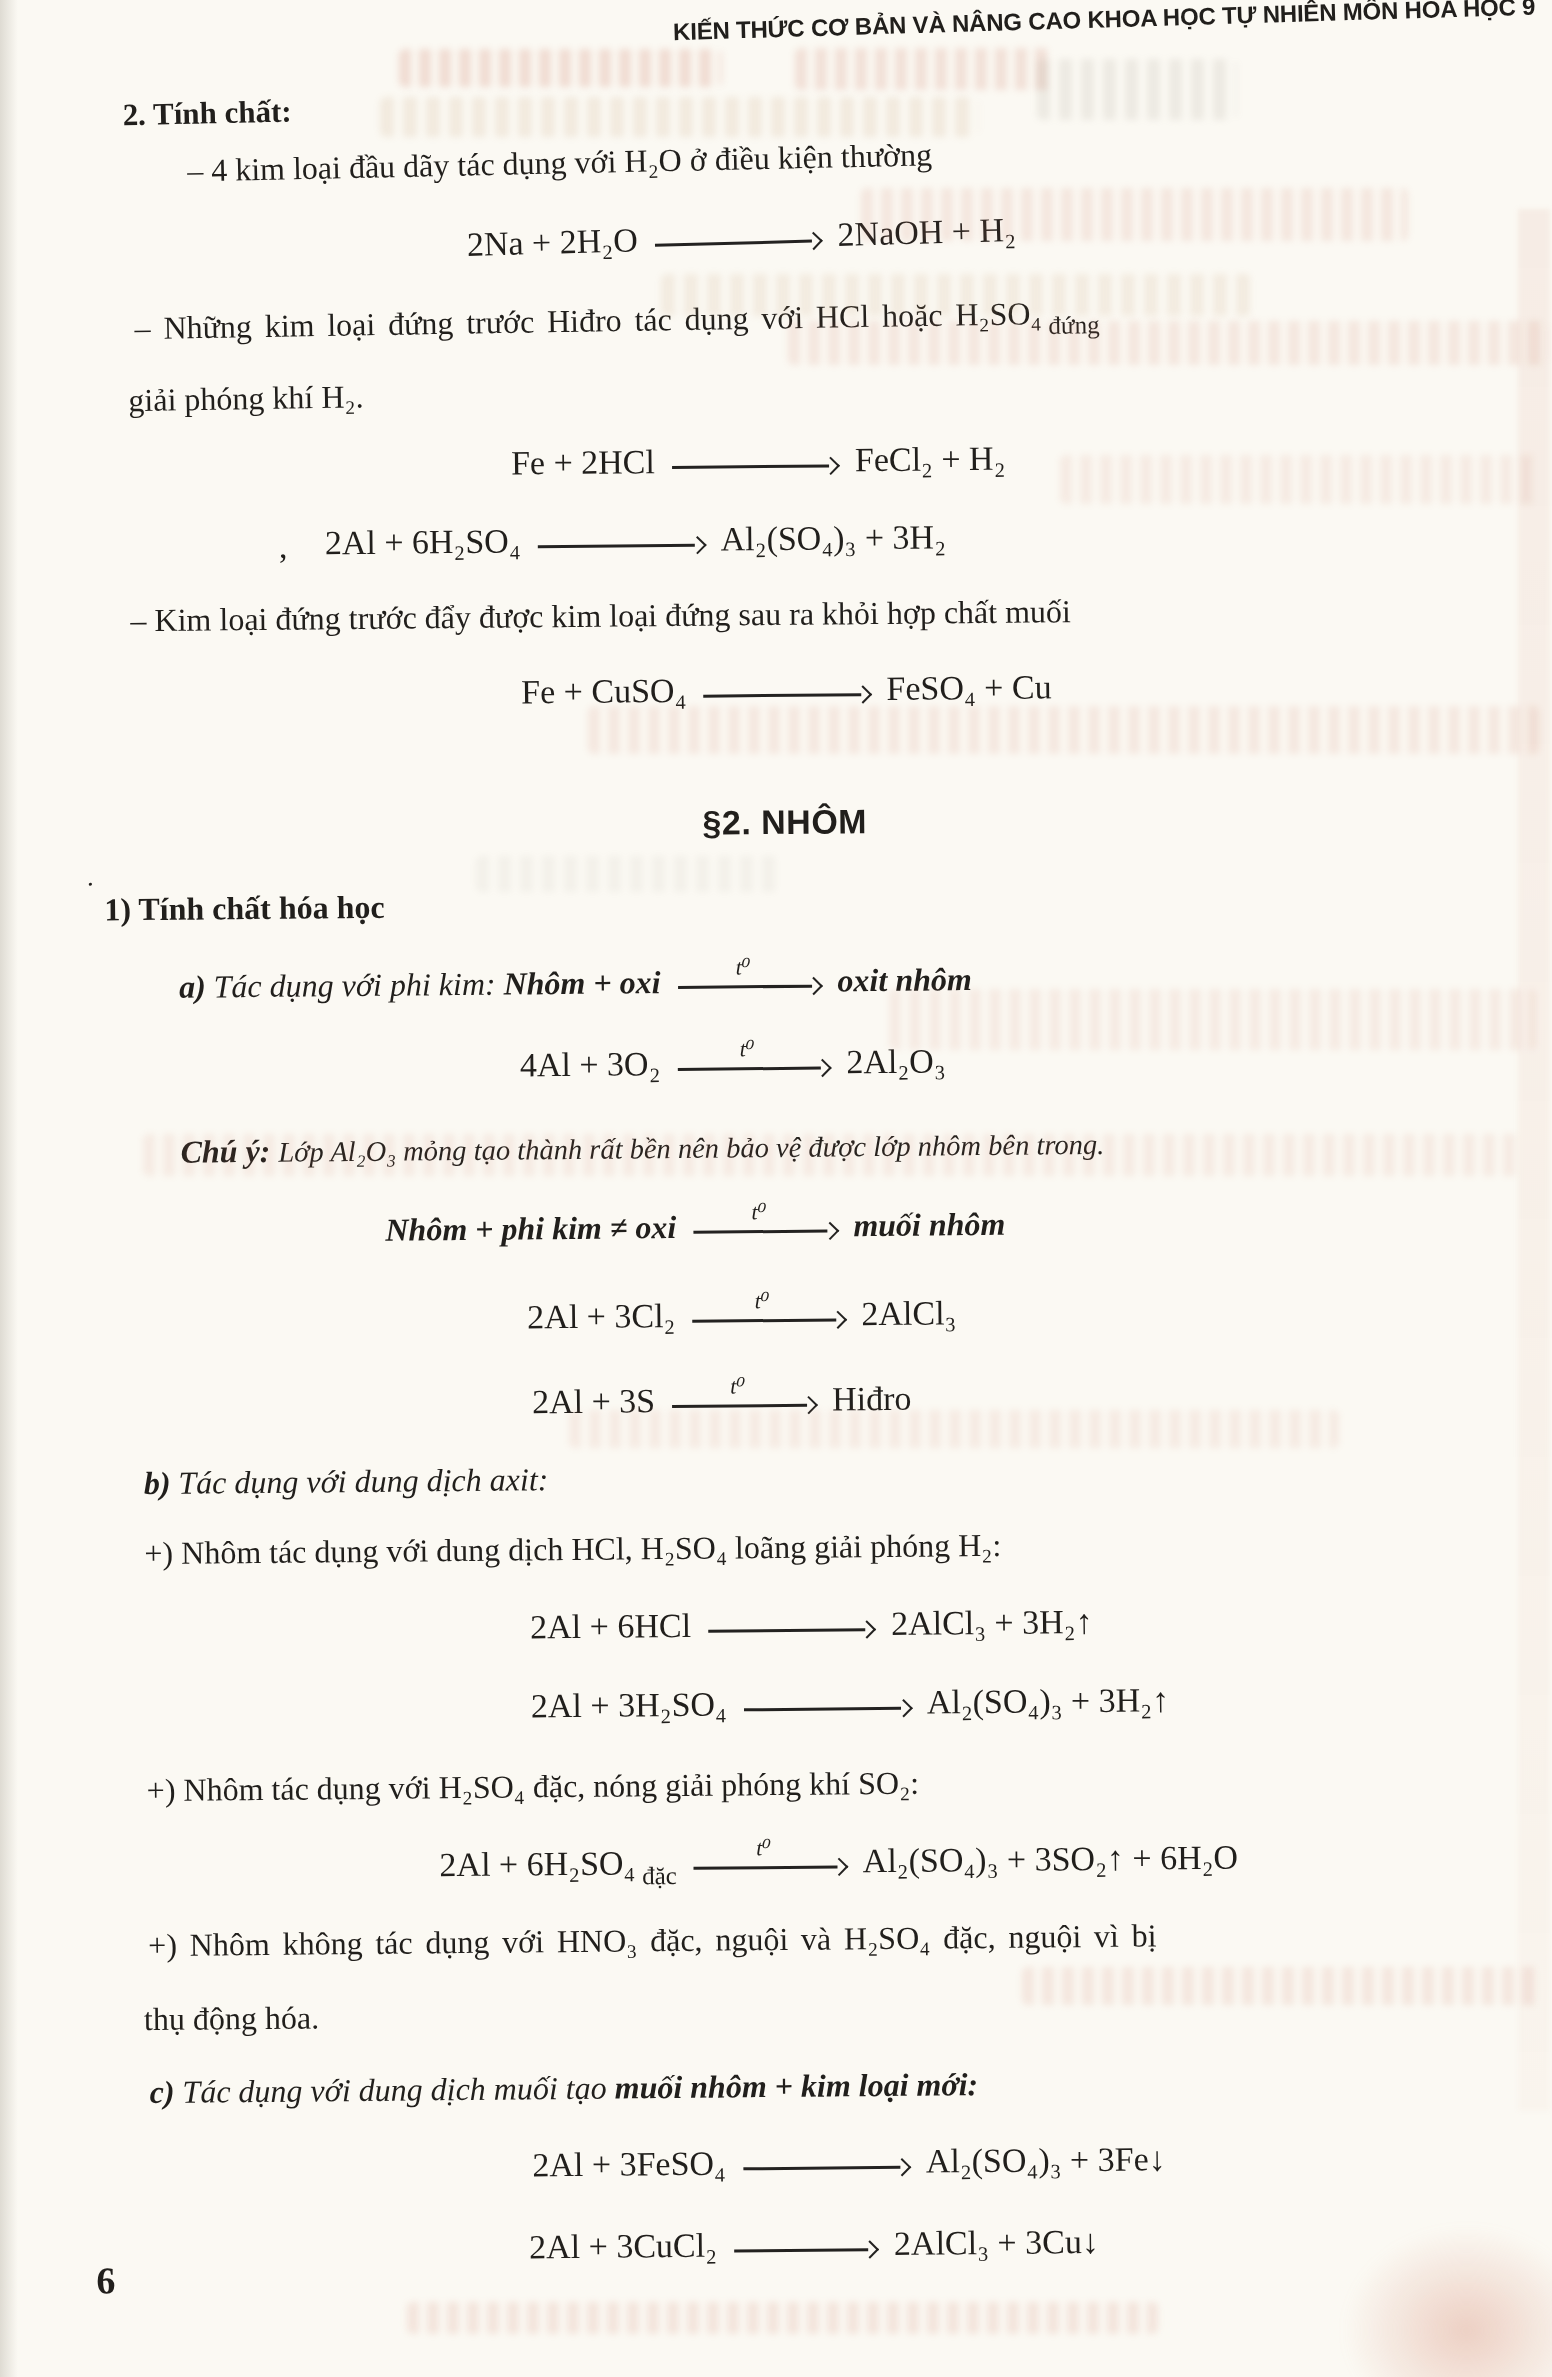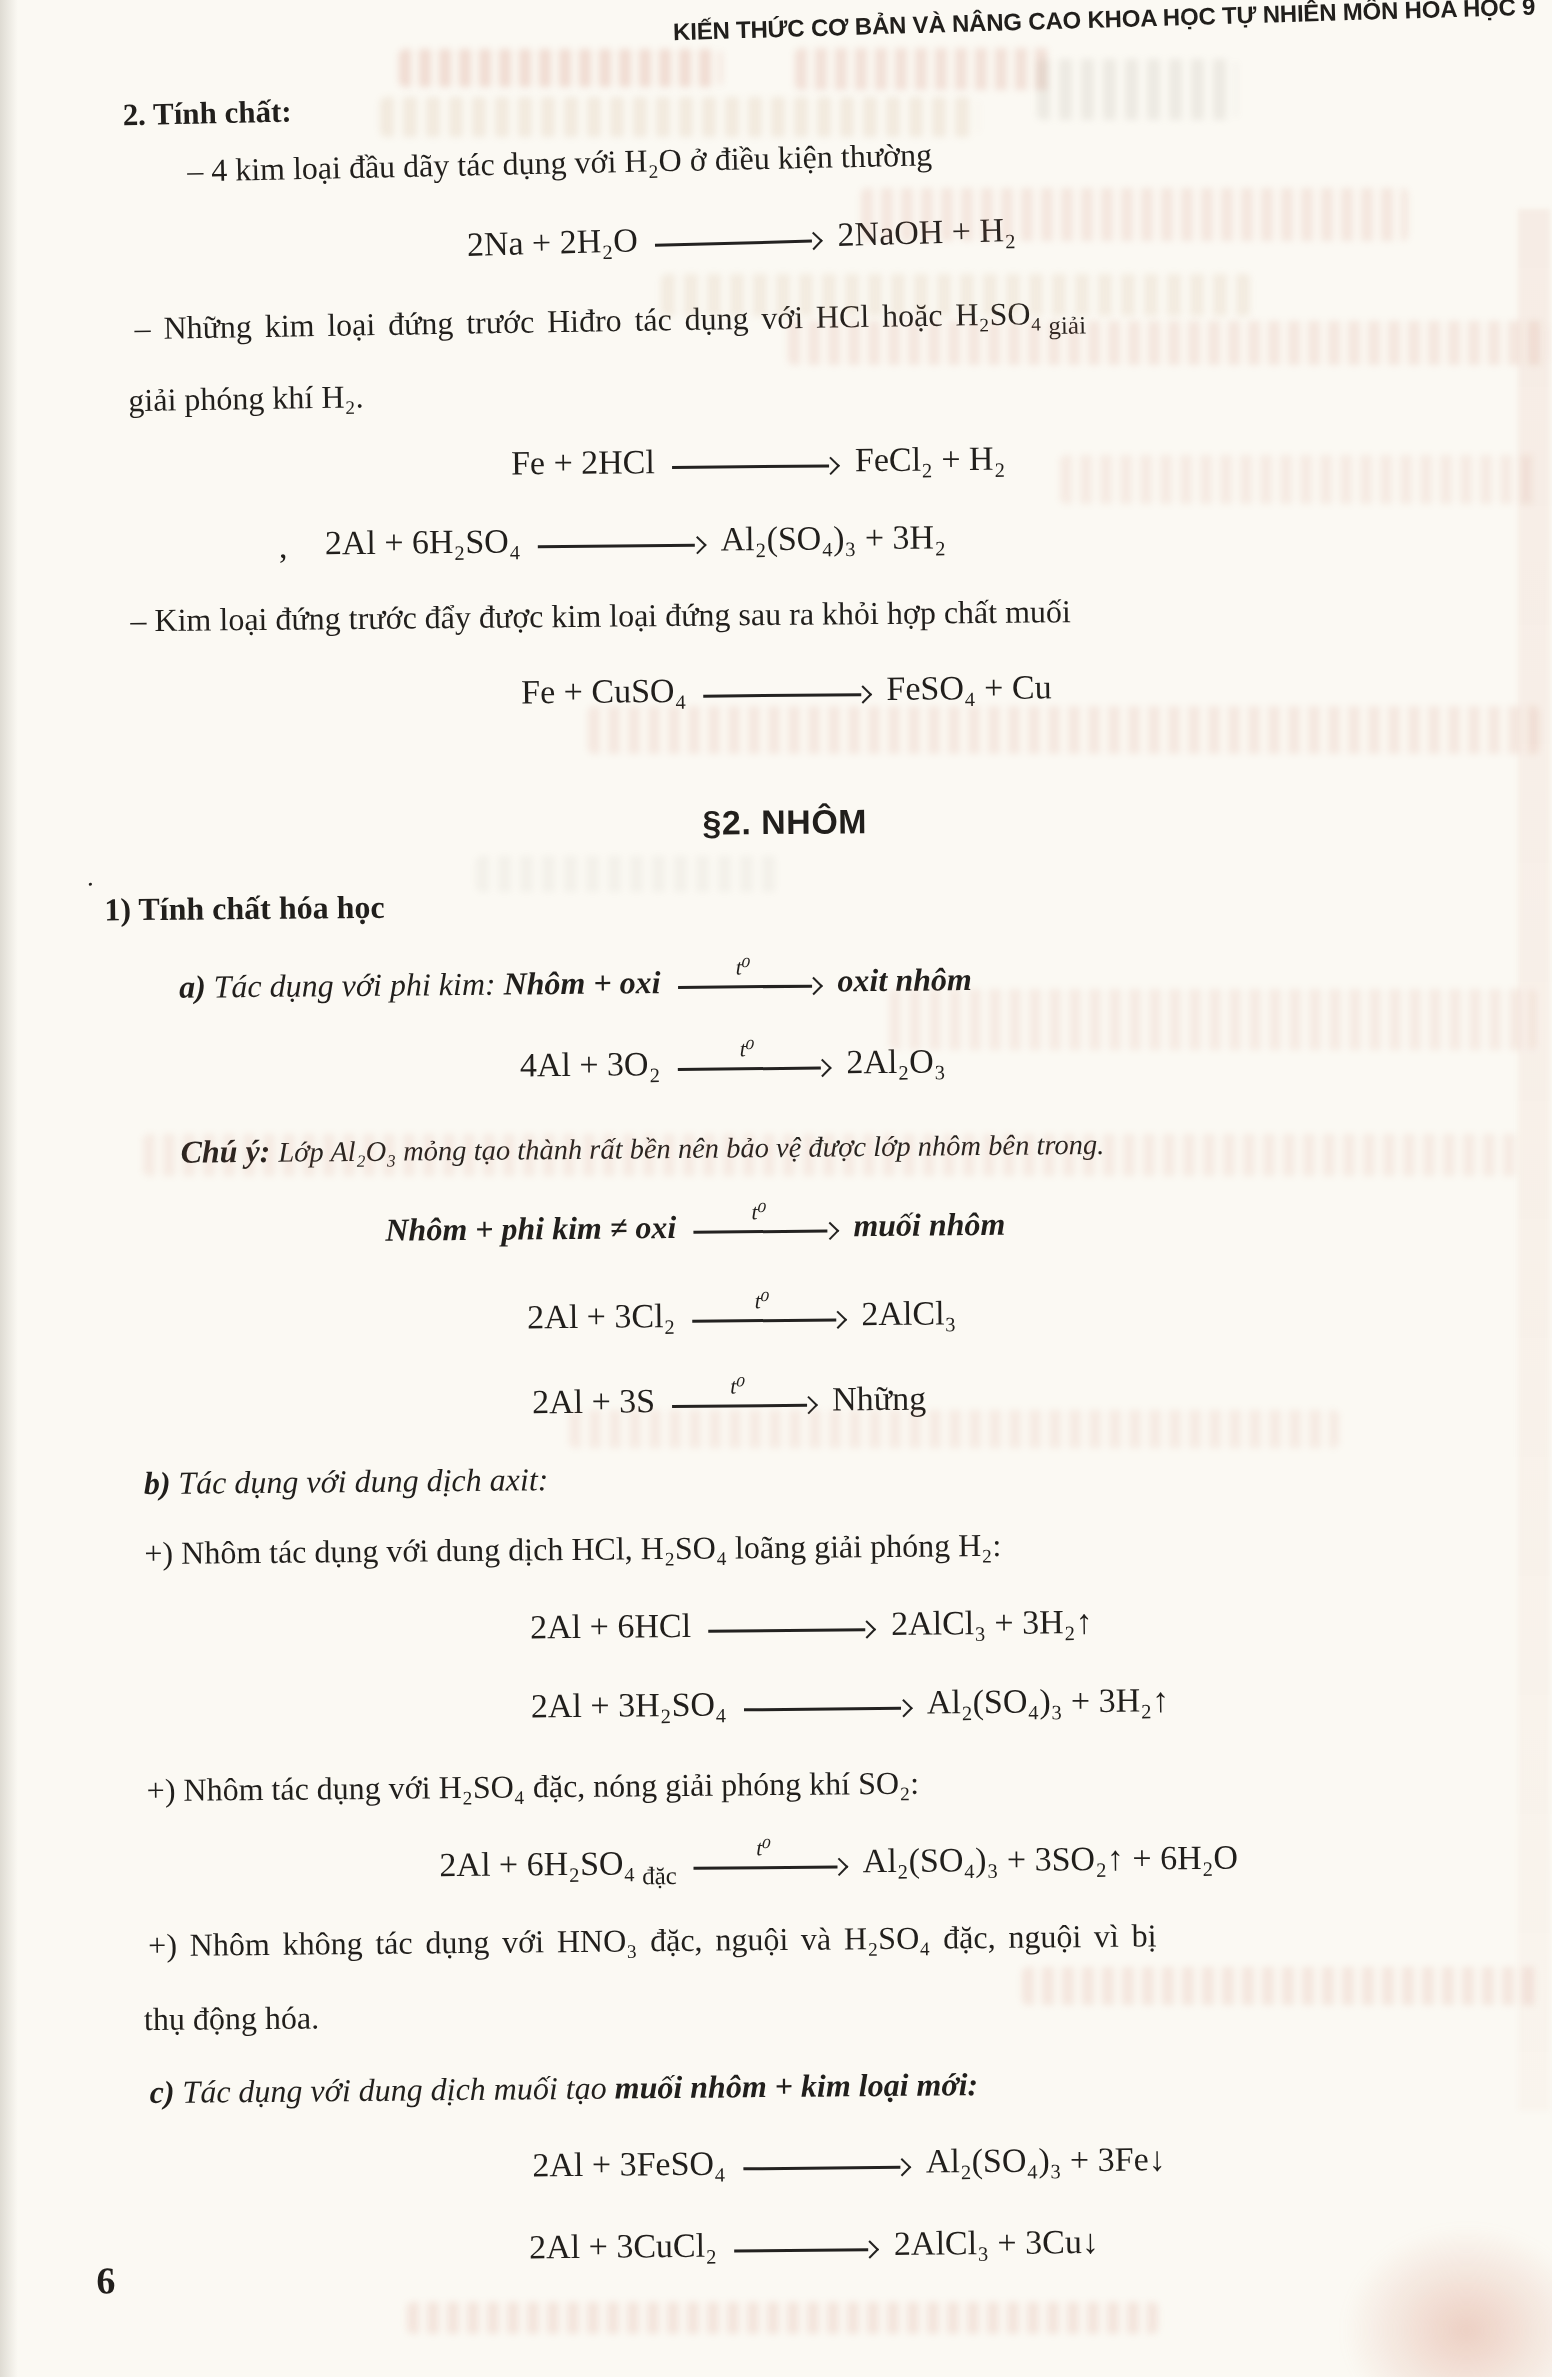--- a/index.html
+++ b/index.html
@@ -75,21 +75,21 @@
 
     <div class="ln bold r07" style="left:133px;top:90px;font-size:31px">2. Tính chất:</div>
 
     <div class="ln r07" style="left:197px;top:145px">– 4 kim loại đầu dãy tác dụng với H₂O ở điều kiện thường</div>
 
     <div class="ln eq r10" style="left:476px;top:221px">
       <span>2Na + 2H₂O</span><span class="arr w175"></span><span>2NaOH + H₂</span>
     </div>
 
     <div class="ln wsp r04" style="left:143px;top:302px">
-      <span>– Những kim loại đứng trước Hiđro tác dụng với HCl hoặc H₂SO₄</span><span class="subtxt">giải</span>
+      <span>– Những kim loại đứng trước Hiđro tác dụng với HCl hoặc H₂SO₄</span><span class="subtxt">đứng</span>
     </div>
     <div class="ln r04" style="left:136px;top:374px">giải phóng khí H₂.</div>
 
     <div class="ln eq" style="left:518px;top:440px">
       <span>Fe + 2HCl</span><span class="arr w175"></span><span>FeCl₂ + H₂</span>
     </div>
 
     <div class="ln eq" style="left:285px;top:521px">,</div>
     <div class="ln eq" style="left:331px;top:518px">
       <span>2Al + 6H₂SO₄</span><span class="arr w175"></span><span>Al₂(SO₄)₃ + 3H₂</span>
@@ -122,21 +122,21 @@
 
     <div class="ln bi" style="left:385px;top:1206px">
       <span>Nhôm + phi kim ≠ oxi</span><span class="arr w150"><i class="cond">t⁰</i></span><span>muối nhôm</span>
     </div>
 
     <div class="ln eq" style="left:526px;top:1294px">
       <span>2Al + 3Cl₂</span><span class="arr"><i class="cond">t⁰</i></span><span>2AlCl₃</span>
     </div>
 
     <div class="ln eq" style="left:530px;top:1379px">
-      <span>2Al + 3S</span><span class="arr w150"><i class="cond">t⁰</i></span><span>Những</span>
+      <span>2Al + 3S</span><span class="arr w150"><i class="cond">t⁰</i></span><span>Hiđro</span>
     </div>
 
     <div class="ln it" style="left:141px;top:1457px">
       <span class="bi">b)</span>
       <span>Tác dụng với dung dịch axit:</span>
     </div>
 
     <div class="ln" style="left:141px;top:1527px">+) Nhôm tác dụng với dung dịch HCl, H₂SO₄ loãng giải phóng H₂:</div>
 
     <div class="ln eq" style="left:526px;top:1604px">

